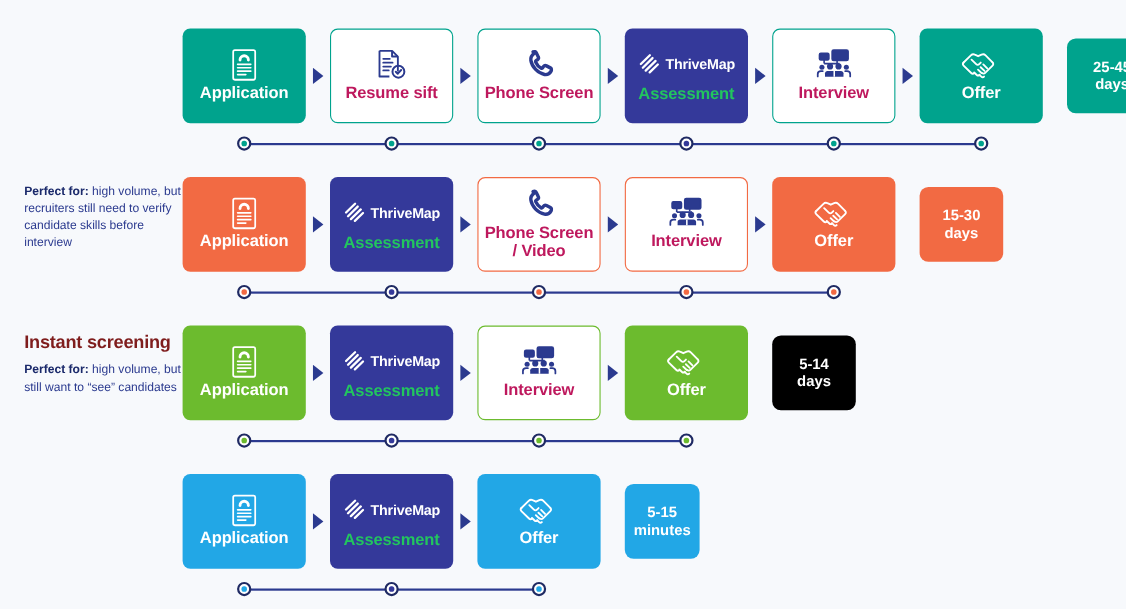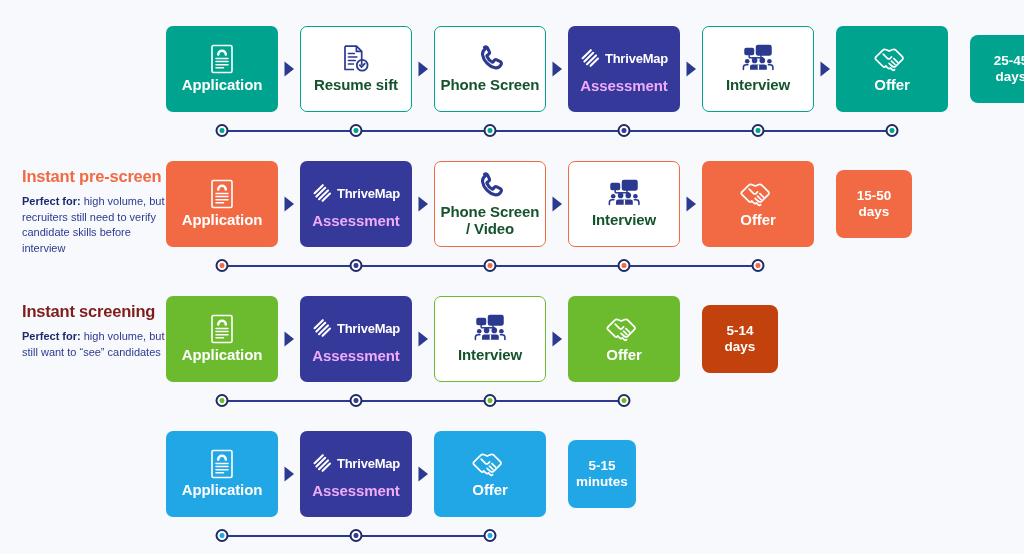--- a/index.html
+++ b/index.html
@@ -35,23 +35,23 @@
     display: flex; flex-direction: column; align-items: center; justify-content: center;
     position: relative; flex: 0 0 auto;
   }
   .card .ico { height: 30px; display: flex; align-items: center; justify-content: center; margin-bottom: 3px; }
   .card .cap {
     font-size: 15px; font-weight: 700; line-height: 1.1; text-align: center;
     letter-spacing: -0.1px; white-space: pre-line;
   }
   .card.filled .cap { color: #ffffff; }
   .card.outline { background: #ffffff; }
-  .card.outline .cap { color: #14532d; }
+  .card.outline .cap { color: #be185d; }
   .card.tm { background: #34399a; }
-  .card.tm .cap { color: #f0abfc; margin-top: 2px; }
+  .card.tm .cap { color: #22c55e; margin-top: 2px; }
   .tm-logo { display: flex; align-items: center; gap: 5px; }
   .tm-word { color: #ffffff; font-size: 13px; font-weight: 700; letter-spacing: -0.2px; }
 
   .arrow { flex: 0 0 auto; width: 22px; height: 86px; display: flex; align-items: center; justify-content: center; }
   .arrow svg { display: block; }
 
   .pill {
     flex: 0 0 auto; height: 68px; margin-top: 9px; border-radius: 8px;
     display: flex; align-items: center; justify-content: center;
     color: #fff; font-size: 13.5px; font-weight: 700; line-height: 1.2;
@@ -200,21 +200,20 @@
         <div class="tl-dot" style="left: 592px;">
           <i style="background: rgb(0, 163, 141);"></i>
         </div>
         <div class="tl-dot" style="left: 726px;">
           <i style="background: rgb(0, 163, 141);"></i>
         </div>
       </div>
     </div>
     <div class="row row-1">
       <div class="labelcol">
-        <div class="row-title" style="color: rgb(242, 106, 67);">Instant pre-screen</div>
         <div class="row-desc"><b>Perfect for:</b><span> high volume, but recruiters still need to verify candidate skills before interview</span></div>
       </div>
       <div class="stages">
         <div class="card filled" style="width: 112px; background: rgb(242, 106, 67);">
           <span class="ico">
             <svg width="26" height="30" viewBox="0 0 26 30" fill="none" stroke="#ffffff" stroke-width="1.6">
       <rect x="3" y="1.5" width="20" height="27" rx="1.5"></rect>
       <path d="M9.2 10.5c0-2.1 1.7-3.8 3.8-3.8s3.8 1.7 3.8 3.8" stroke-width="2.6" stroke-linecap="round"></path>
       <circle cx="13" cy="6.4" r="0"></circle>
       <path d="M7 14.5h12M7 17.6h12M7 20.7h12M7 23.8h7.5" stroke-width="1.5" stroke-linecap="round"></path>
@@ -293,21 +292,21 @@
       <path d="M28.3 12.7c.9.8.9 2.1 0 2.9l-6.7 6.7c-.8.8-2.1.8-2.9 0"></path>
       <path d="M11.6 21.9l2.4 2.3c.7.7 1.8.7 2.5 0"></path>
       <path d="M16.3 23.9l1.8 1.7c.7.7 1.8.7 2.5 0"></path>
       <path d="M9.2 10.2l4.2 4.1c.8.8 2 .8 2.8 0l1.4-1.4"></path>
       <path d="M19.9 14.6l3.6 3.6M17.5 17.1l3.5 3.4M15.1 19.3l3.2 3.1"></path>
     </svg>
           </span>
           <div class="cap">Offer</div>
         </div>
         <span class="pill-gap"></span>
-        <div class="pill" style="width: 76px; background: rgb(242, 106, 67);">15-50
+        <div class="pill" style="width: 76px; background: rgb(242, 106, 67);">15-30
 days</div>
       </div>
       <div class="timeline" style="left: 166px; width: 600px;">
         <div class="tl-line" style="left: 56px; right: 8px;"></div>
         <div class="tl-dot" style="left: 56px;">
           <i style="background: rgb(242, 106, 67);"></i>
         </div>
         <div class="tl-dot" style="left: 190px;">
           <i style="background: rgb(52, 57, 154);"></i>
         </div>
@@ -396,21 +395,21 @@
       <path d="M28.3 12.7c.9.8.9 2.1 0 2.9l-6.7 6.7c-.8.8-2.1.8-2.9 0"></path>
       <path d="M11.6 21.9l2.4 2.3c.7.7 1.8.7 2.5 0"></path>
       <path d="M16.3 23.9l1.8 1.7c.7.7 1.8.7 2.5 0"></path>
       <path d="M9.2 10.2l4.2 4.1c.8.8 2 .8 2.8 0l1.4-1.4"></path>
       <path d="M19.9 14.6l3.6 3.6M17.5 17.1l3.5 3.4M15.1 19.3l3.2 3.1"></path>
     </svg>
           </span>
           <div class="cap">Offer</div>
         </div>
         <span class="pill-gap"></span>
-        <div class="pill" style="width: 76px; background: #c2410c;">5-14
+        <div class="pill" style="width: 76px; background: #000000;">5-14
 days</div>
       </div>
       <div class="timeline" style="left: 166px; width: 466px;">
         <div class="tl-line" style="left: 56px; right: 8px;"></div>
         <div class="tl-dot" style="left: 56px;">
           <i style="background: rgb(108, 187, 46);"></i>
         </div>
         <div class="tl-dot" style="left: 190px;">
           <i style="background: rgb(52, 57, 154);"></i>
         </div>

